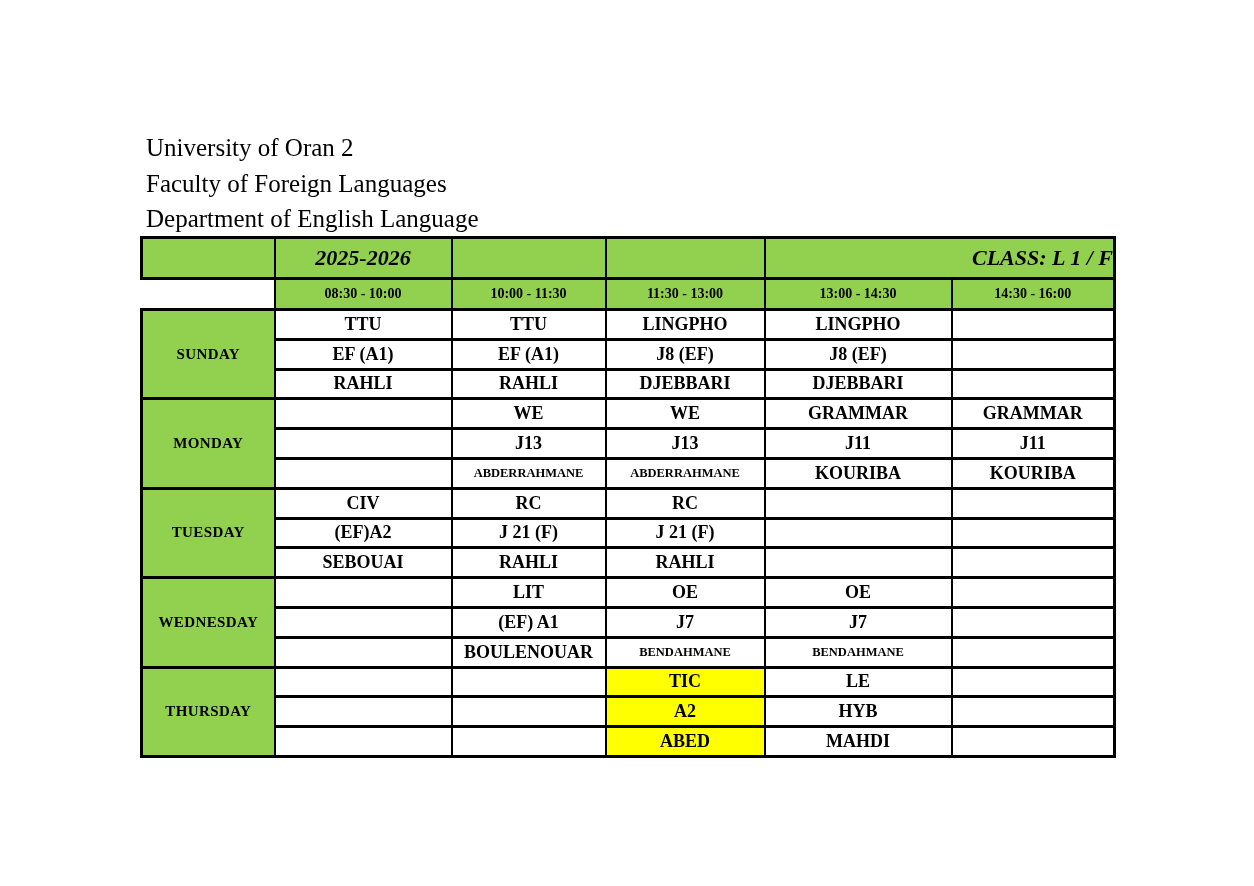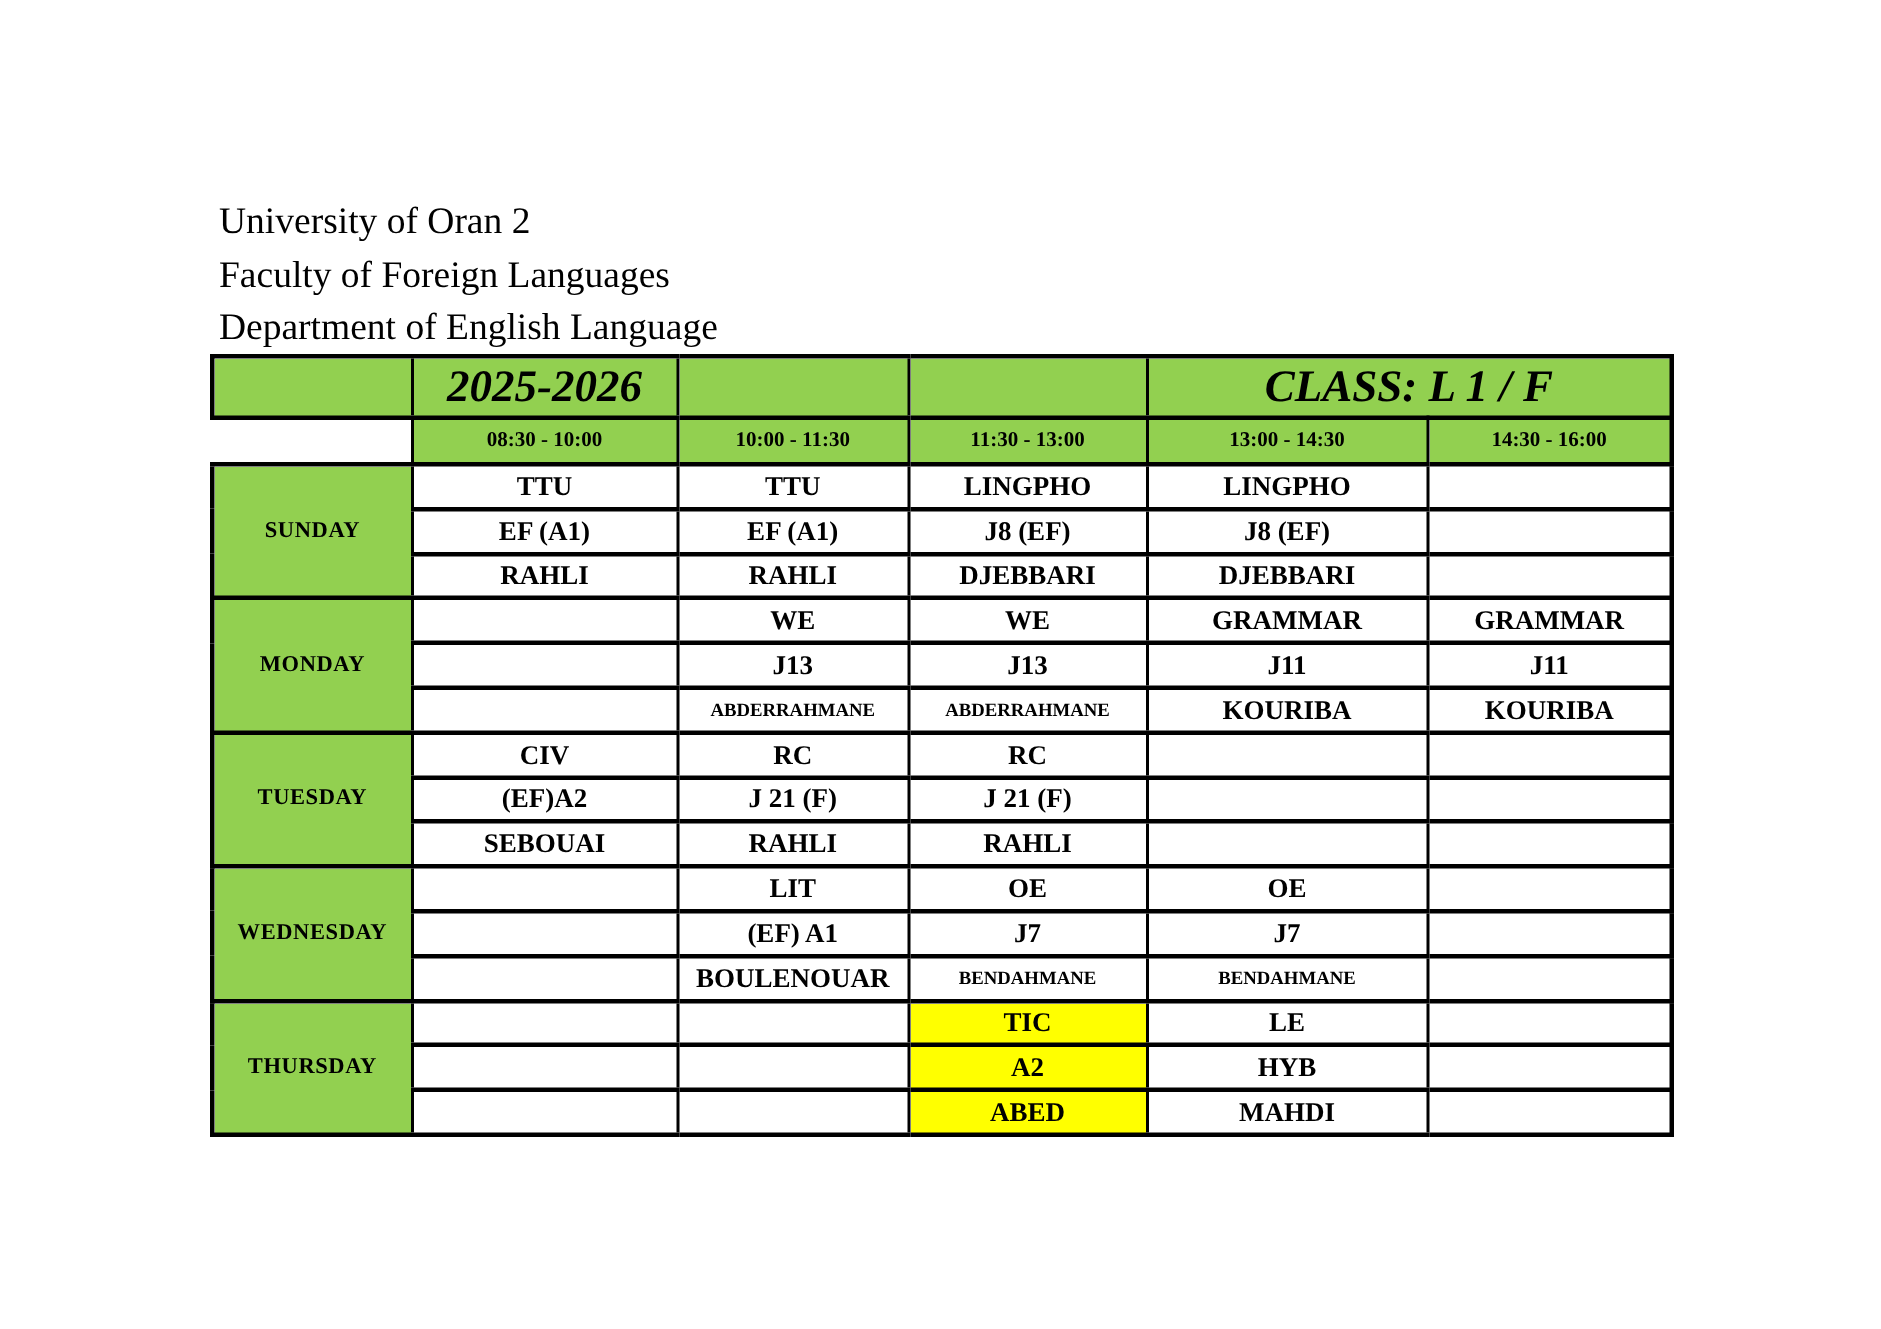--- a/index.html
+++ b/index.html
@@ -31,23 +31,23 @@
     text-align: center;
     vertical-align: middle;
     font-weight: bold;
     white-space: nowrap;
     overflow: hidden;
     padding: 0;
   }
   .green  { background: var(--green, #92d050); }
   .yellow { background: var(--yellow, #ffff00); }
 
-  tr.title-row td { height: 41px; font-size: 30px; font-style: italic; }
+  tr.title-row td { height: 41px; font-size: 22px; font-style: italic; }
   tr.title-row td.first { border-left-width: 3px; }
-  tr.title-row td.class-cell { text-align: center; padding-left: 0; border-right-width: 3px; }
+  tr.title-row td.class-cell { text-align: right; padding-left: 0; border-right-width: 3px; }
 
   tr.time-row td { height: 31px; font-size: 14px; }
   tr.time-row td.white-corner { background: #fff; border-left: none; }
   tr.time-row td.last { border-right-width: 3px; }
 
   tr.content-row td { height: 29.8px; font-size: 18px; }
   tr.content-row td.day-cell {
     background: var(--green, #92d050);
     font-size: 15px;
     letter-spacing: 0.4px;

